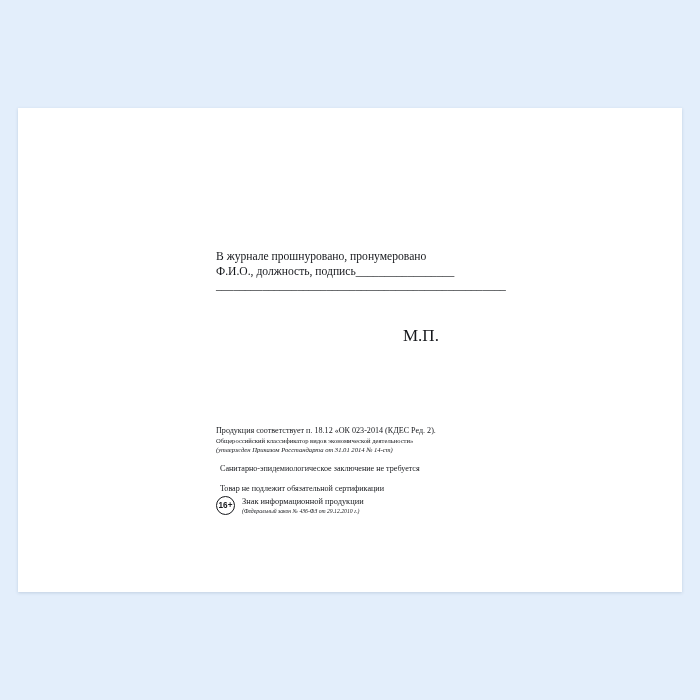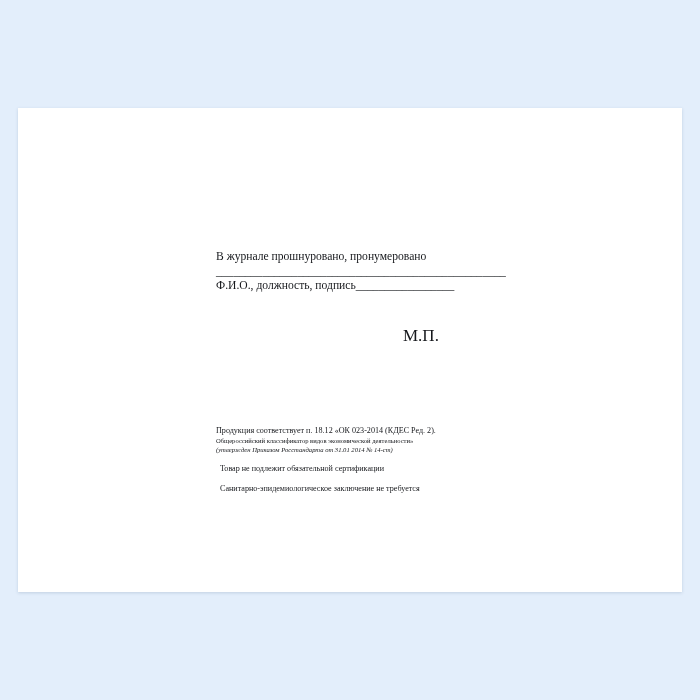--- a/index.html
+++ b/index.html
@@ -124,30 +124,37 @@
 </style>
 </head>
 <body>
 
 <div class="stage">
   <div class="page">
     <div class="content">
 
       <div class="block-top">
         <div class="line">В журнале прошнуровано, пронумеровано</div>
+        <div class="line">Ф.И.О., должность, подпись_________________</div>
         <div class="line">__________________________________________________</div>
-        <div class="line">Ф.И.О., должность, подпись_________________</div>
       </div>
 
       <div class="mp">М.П.</div>
 
       <div class="block-bottom">
         <div class="l1">Продукция соответствует п. 18.12 «ОК 023-2014 (КДЕС Ред. 2).</div>
         <div class="l2">Общероссийский классификатор видов экономической деятельности»</div>
         <div class="l3">(утвержден Приказом Росстандарта от 31.01 2014 № 14-ст)</div>
+        <div class="note spaced">Санитарно-эпидемиологическое заключение не требуется</div>
         <div class="note spaced">Товар не подлежит обязательной сертификации</div>
-        <div class="note spaced">Санитарно-эпидемиологическое заключение не требуется</div>
       </div>
 
+      <div class="agemark">
+        <div class="age-circle">16+</div>
+        <div class="age-text">
+          <div class="age-title">Знак информационной продукции</div>
+          <div class="age-sub">(Федеральный закон № 436-ФЗ от 29.12.2010 г.)</div>
+        </div>
+      </div>
 
     </div>
   </div>
 </div>
 
 </body></html>

